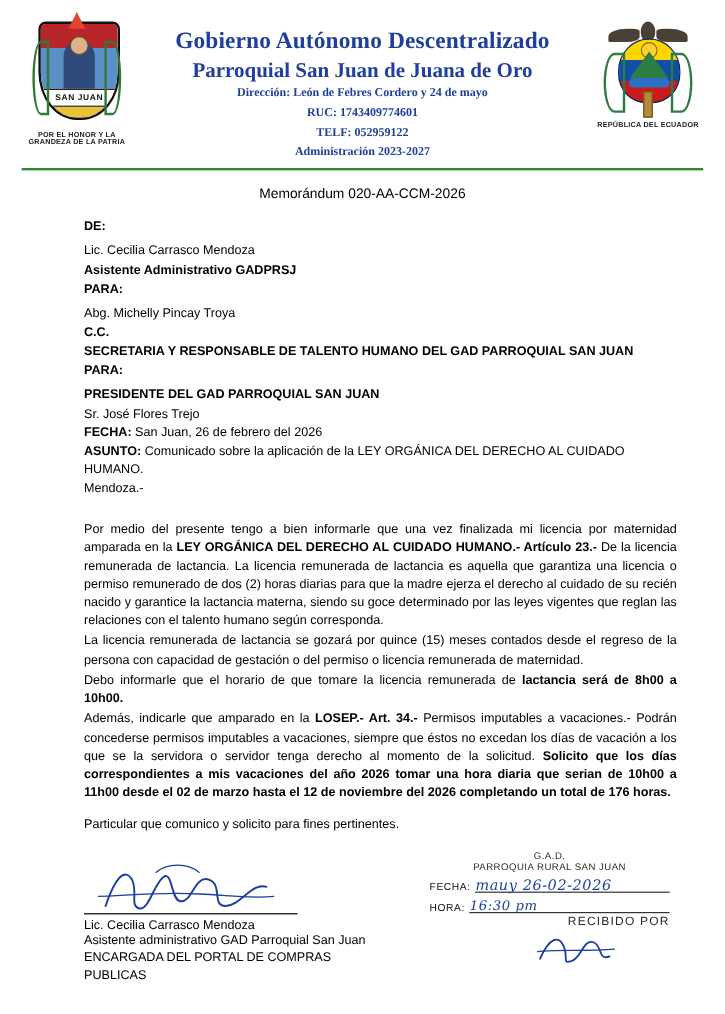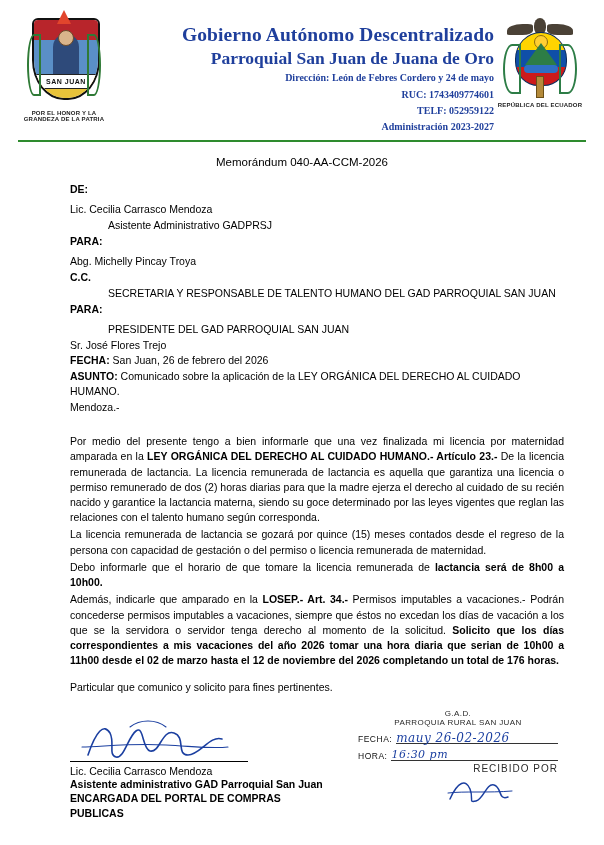--- a/index.html
+++ b/index.html
@@ -32,21 +32,21 @@
     padding: 16px 18px 0 18px;
     box-sizing: border-box;
   }
   .crest-left, .crest-right {
     flex: 0 0 auto;
     width: 92px;
     text-align: center;
   }
   .header-center {
     flex: 1 1 auto;
-    text-align: right;
+    text-align: center;
     padding-top: 8px;
   }
   .h-title1 {
     font-family: "Liberation Serif", serif;
     font-weight: bold;
     font-size: 19.5px;
     color: #1f3f9c;
     line-height: 1.15;
     letter-spacing: 0.1px;
   }
@@ -263,22 +263,21 @@
     font-size: 10.5px;
     line-height: 1.42;
   }
   .fld {
     margin: 0 0 1px 0;
   }
   .lbl {
     font-weight: bold;
   }
   .val-bold {
-    font-weight: normal;
-    margin-left: 38px;
+    font-weight: bold;
   }
   .spacer-sm { height: 4px; }
   .spacer-md { height: 9px; }
 
   .para {
     text-align: justify;
     margin: 0 0 2px 0;
     font-size: 10.5px;
     line-height: 1.45;
   }
@@ -311,21 +310,21 @@
   .sig-rule {
     border-top: 1px solid #000;
     width: 178px;
     margin-bottom: 3px;
   }
   .sig-name {
     font-size: 10.5px;
   }
   .sig-role {
     font-size: 10.5px;
-    font-weight: bold;
+    font-weight: normal;
     line-height: 1.35;
   }
 
   
   .stamp {
     position: absolute;
     right: 46px;
     top: -8px;
     width: 200px;
     height: 116px;
@@ -419,21 +418,21 @@
         <div class="coat-laurel-l"></div>
         <div class="coat-laurel-r"></div>
         <div class="coat-fasces"></div>
       </div>
       <div class="crest-caption">REPÚBLICA DEL ECUADOR</div>
     </div>
   </div>
 
   <div class="hr-green"></div>
 
-  <div class="memo-line">Memorándum 040-AA-CCM-2026</div>
+  <div class="memo-line">Memorándum 020-AA-CCM-2026</div>
 
   <div class="doc-body">
 
     <div class="fld lbl">DE:</div>
     <div class="spacer-sm"></div>
     <div class="fld">Lic. Cecilia Carrasco Mendoza</div>
     <div class="fld val-bold">Asistente Administrativo GADPRSJ</div>
 
     <div class="fld lbl">PARA:</div>
     <div class="spacer-sm"></div>

